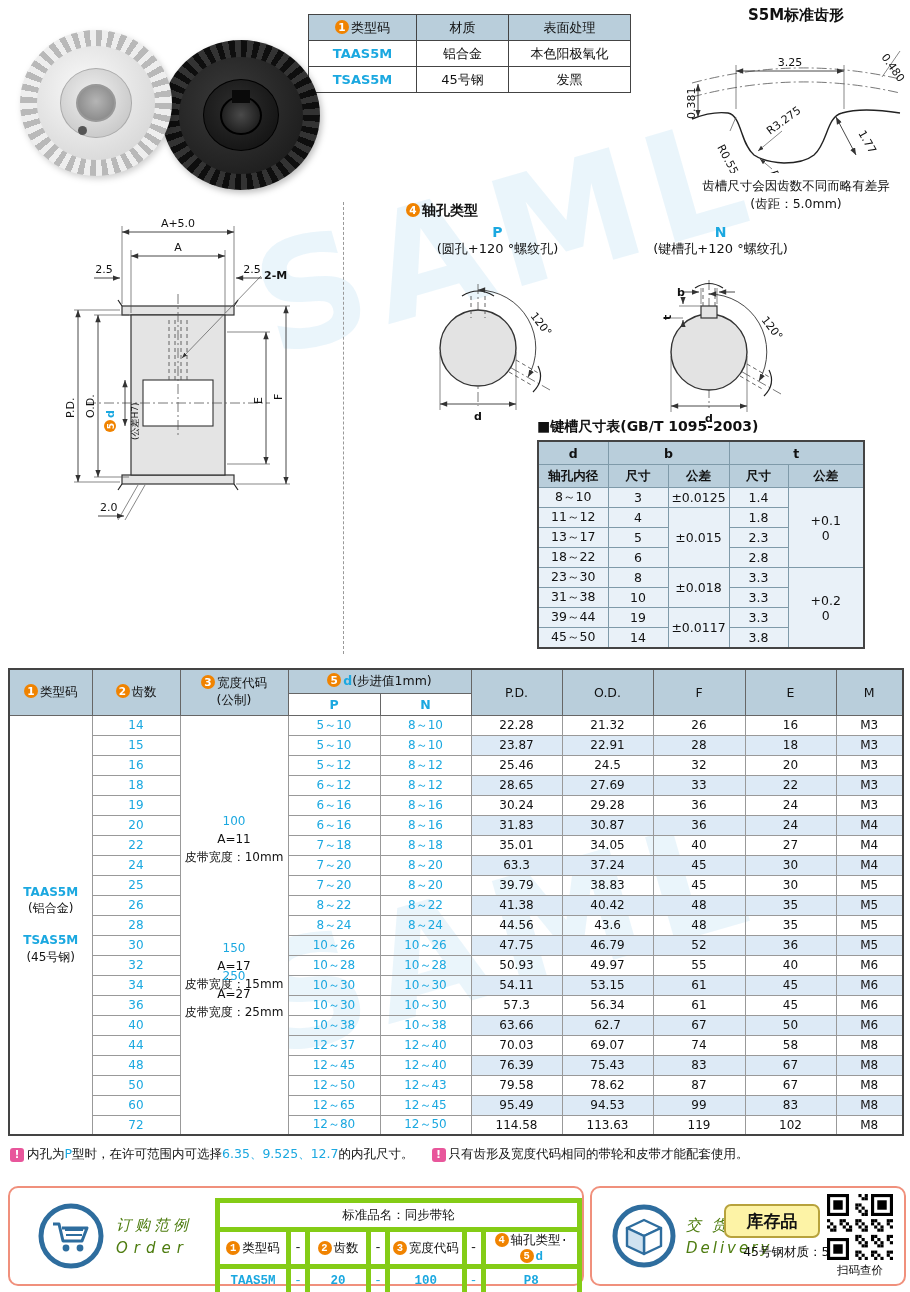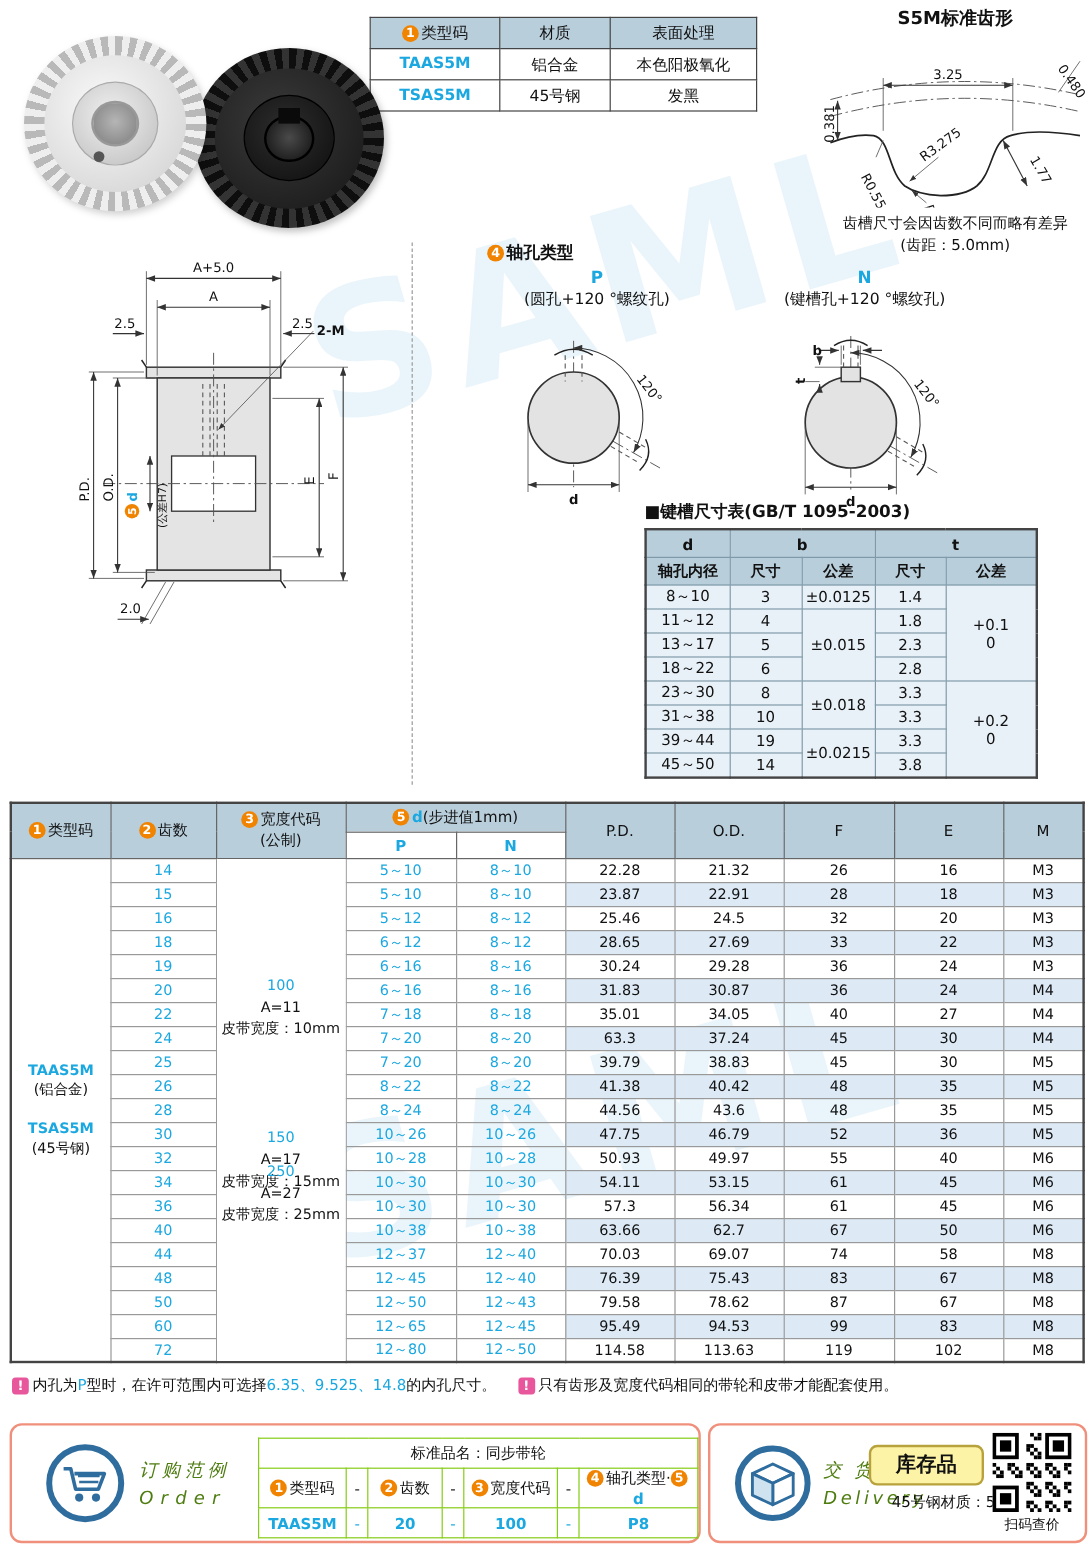--- a/index.html
+++ b/index.html
@@ -75,21 +75,21 @@
   #widthcell .wg{position:absolute;left:0;right:0;text-align:center;font-size:12px;line-height:1.5;}
   #widthcell .wg0{top:23%;} #widthcell .wg1{top:43%;margin-top:44px;} #widthcell .wg2{top:60%;}
   
   .notes{position:absolute;left:10px;top:1146px;width:894px;font-size:12.5px;}
   .notes .gap{display:inline-block;width:18px;}
   
   .obox{position:absolute;left:8px;top:1186px;width:572px;height:96px;border:2px solid #f0907c;border-radius:10px;}
   .dbox{position:absolute;left:590px;top:1186px;width:312px;height:96px;border:2px solid #f0907c;border-radius:10px;}
   .boxtitle{font-size:15px;color:#4d7c0f;line-height:1.5;font-style:italic;}
   .ord-table{position:absolute;left:205px;top:10px;border-collapse:collapse;table-layout:fixed;font-size:12.5px;}
-  .ord-table td{border:1px solid #84cc16;text-align:center;height:24px;padding:0 2px;}
+  .ord-table td{border:5px solid #84cc16;text-align:center;height:24px;padding:0 2px;font-family:Liberation Mono, monospace;}
   .ord-note{position:absolute;left:205px;top:87px;font-size:12px;white-space:nowrap;}
   .badge{position:absolute;left:132px;top:16px;width:92px;height:30px;line-height:30px;text-align:center;
          background:#fdf3a6;border:2px solid #b7a23c;border-radius:7px;font-size:17px;font-weight:bold;}
   .badge-note{position:absolute;left:110px;top:56px;width:140px;text-align:right;font-size:12.5px;}
   .qr-wrap{position:absolute;left:232px;top:6px;width:72px;text-align:center;font-size:11.5px;}
 </style>
 </head>
 <body>
 
 <svg width="0" height="0" style="position:absolute" aria-hidden="true">
@@ -353,21 +353,21 @@
           <td rowspan="4">+0.2<br>0</td>
         </tr>
         <tr>
           <td>31～38</td>
           <td>10</td>
           <td>3.3</td>
         </tr>
         <tr>
           <td>39～44</td>
           <td>19</td>
-          <td rowspan="2">±0.0215</td>
+          <td rowspan="2">±0.0117</td>
           <td>3.3</td>
         </tr>
         <tr>
           <td>45～50</td>
           <td>14</td>
           <td>3.8</td>
         </tr>
       </tbody>
   </table>
 
@@ -618,21 +618,21 @@
           <td>114.58</td>
           <td>113.63</td>
           <td>119</td>
           <td>102</td>
           <td>M8</td>
         </tr>
       </tbody>
   </table>
 
   <div class="notes">
-    <span class="warn">!</span><span>内孔为</span><span class="b">P</span><span>型时，在许可范围内可选择</span><span class="b">6.35、9.525、14.8</span><span>的内孔尺寸。</span><span class="gap"></span><span class="warn">!</span><span>只有齿形及宽度代码相同的带轮和皮带才能配套使用。</span>
+    <span class="warn">!</span><span>内孔为</span><span class="b">P</span><span>型时，在许可范围内可选择</span><span class="b">6.35、9.525、12.7</span><span>的内孔尺寸。</span><span class="gap"></span><span class="warn">!</span><span>只有齿形及宽度代码相同的带轮和皮带才能配套使用。</span>
   </div>
 
   <div class="obox">
     <svg style="position:absolute;left:26px;top:13px" width="70" height="70" viewBox="0 0 70 70">
       <circle cx="35" cy="35" r="30" fill="none" stroke="#2e6d9e" stroke-width="5"></circle>
       <path d="M17,23 h6 l4,17 h19 l5,-13 h-25" fill="none" stroke="#2e6d9e" stroke-width="3" stroke-linejoin="round"></path>
       <circle cx="30" cy="47" r="3.4" fill="#2e6d9e"></circle>
         <circle cx="44" cy="47" r="3.4" fill="#2e6d9e"></circle>
       <line x1="29" y1="29" x2="47" y2="29" stroke="#2e6d9e" stroke-width="2"></line>
       <line x1="30" y1="34" x2="46" y2="34" stroke="#2e6d9e" stroke-width="2"></line>

